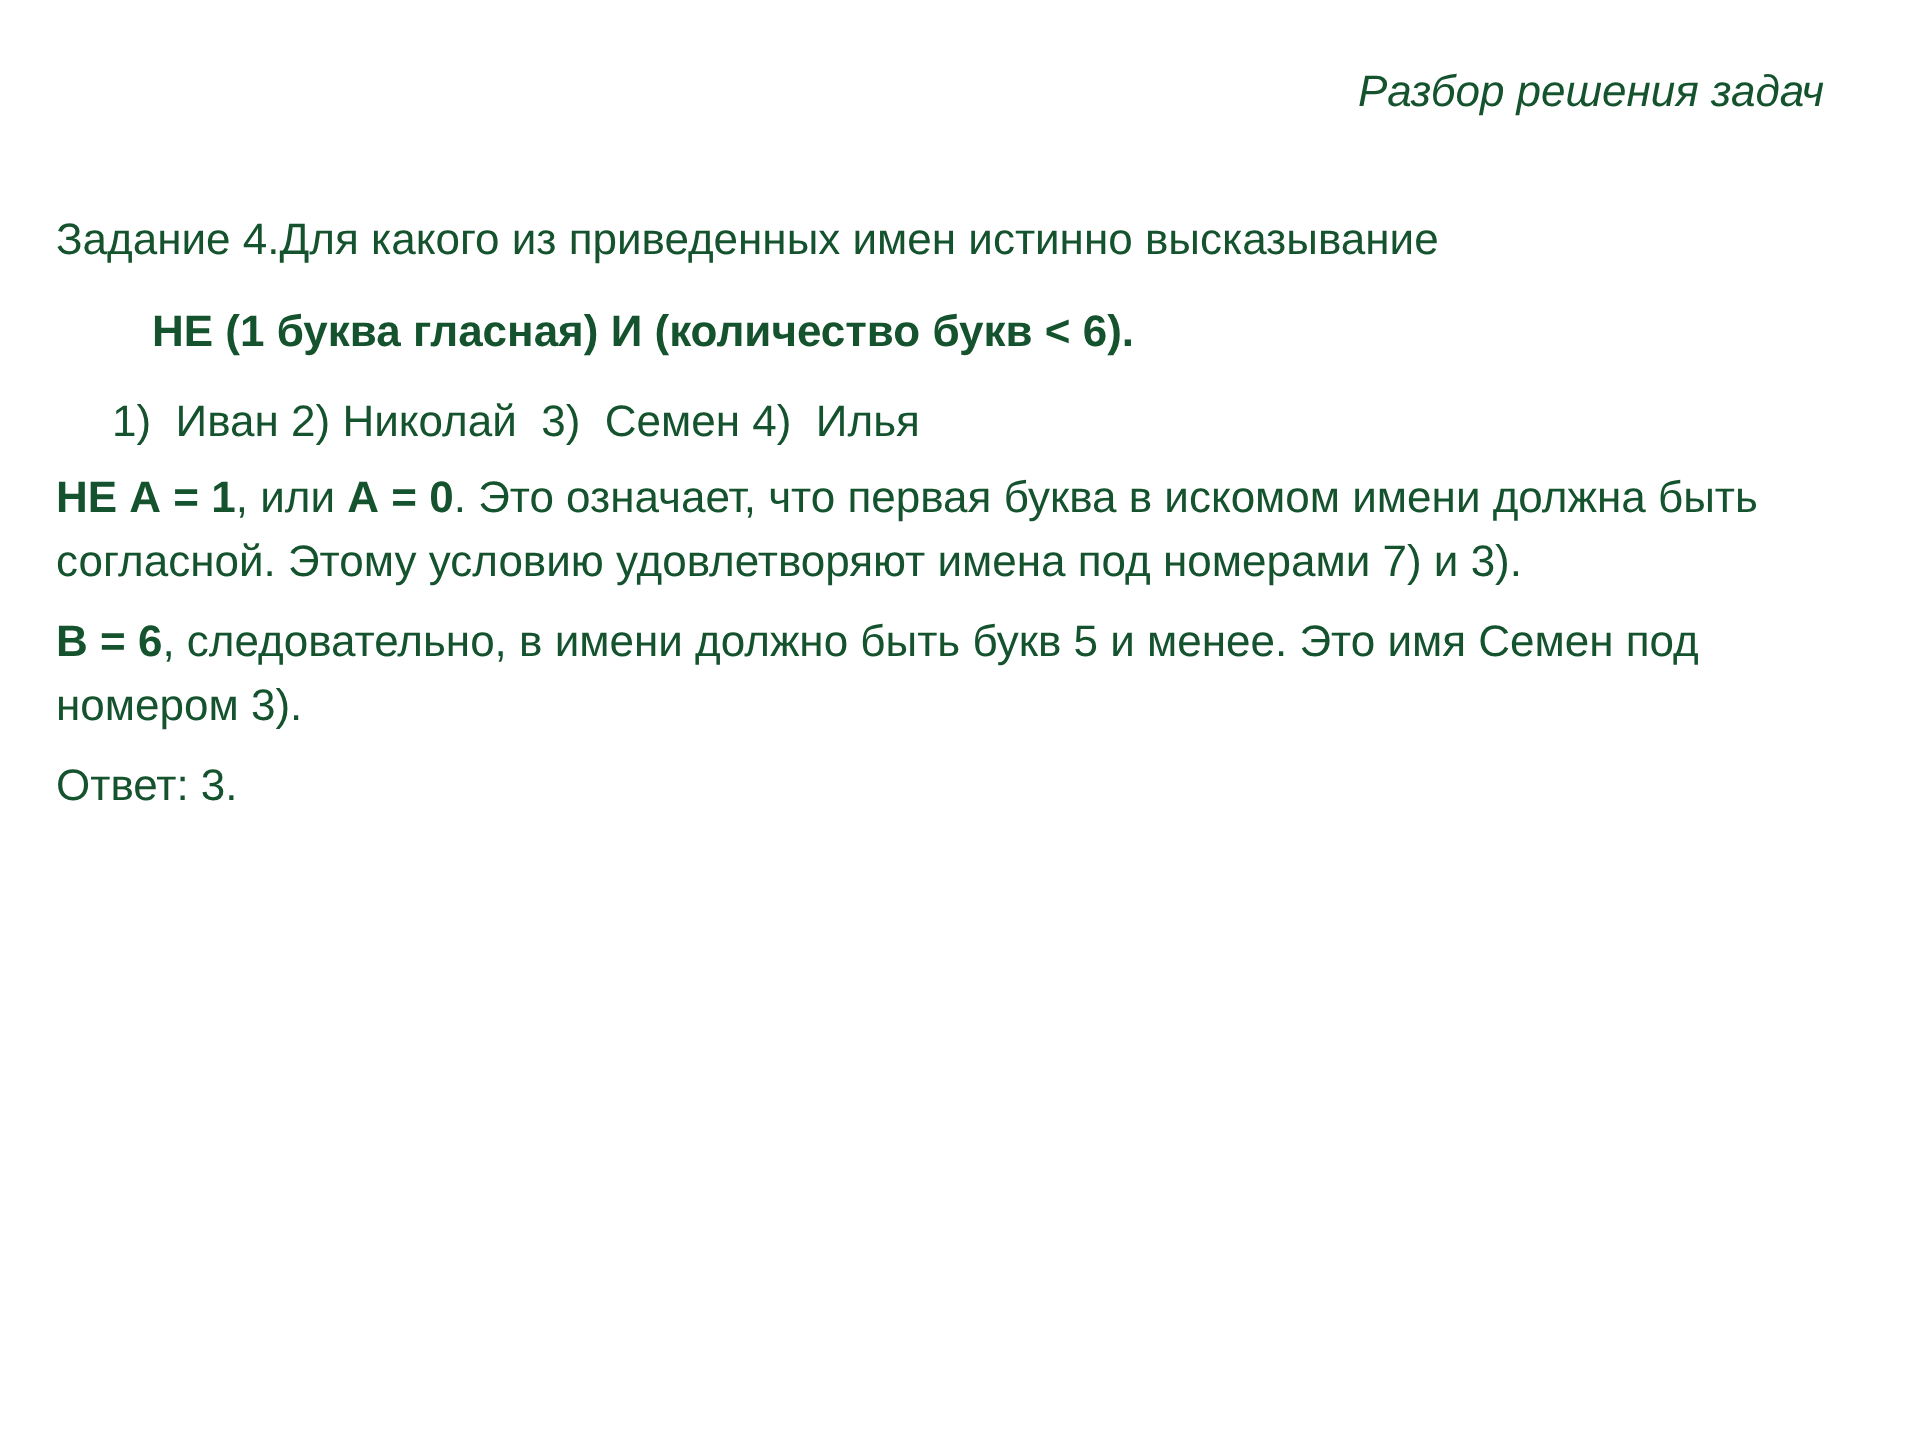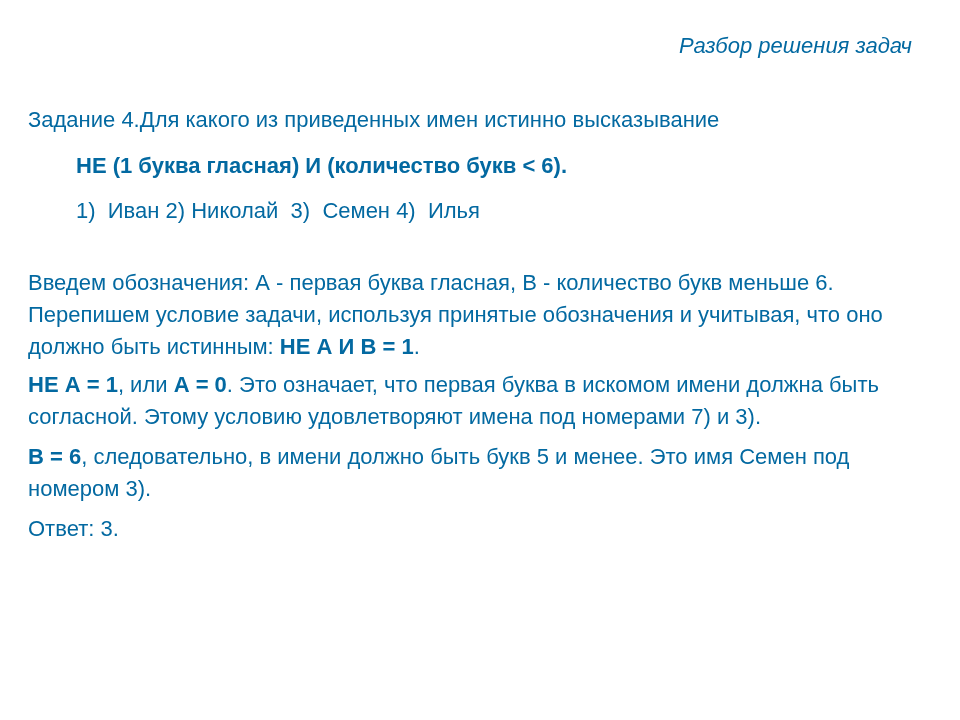--- a/index.html
+++ b/index.html
@@ -11,39 +11,39 @@
     overflow: hidden;
   }
   .slide {
     box-sizing: border-box;
     width: 960px;
     height: 720px;
     padding: 32px 48px 0 28px;
     font-family: "Liberation Sans", "DejaVu Sans", sans-serif;
     font-size: 22px;
     line-height: 32px;
-    color: #0369a1;
+    color: #14532d;
   }
   .header {
     text-align: right;
     font-style: italic;
     font-size: 22px;
     line-height: 28px;
   }
   p { margin: 0; }
   .task-title  { margin-top: 44px; }
   .task-statement {
     margin-top: 14px;
     margin-left: 48px;
     font-weight: bold;
     white-space: pre-wrap;
   }
   .task-options {
     margin-top: 13px;
-    margin-left: 48px;
+    margin-left: 28px;
     white-space: pre-wrap;
   }
   .para-1 { margin-top: 40px; }
   .para-2 { margin-top: 13px; }
   .para-3 { margin-top: 6px; }
   .para-4 { margin-top: 8px; }
   .answer { margin-top: 8px; }
   b { font-weight: bold; }
 </style>
 </head>
@@ -52,21 +52,20 @@
 <div class="slide">
 
   <div class="header">Разбор решения задач</div>
 
   <p class="task-title">Задание 4.Для какого из приведенных имен истинно высказывание</p>
 
   <p class="task-statement">НЕ (1 буква гласная) И (количество букв &lt; 6).</p>
 
   <p class="task-options">1)  Иван 2) Николай  3)  Семен 4)  Илья</p>
 
-  <p class="para-1"><span>Введем обозначения: А - первая буква гласная, В - количество букв меньше 6. Перепишем условие задачи, используя принятые обозначения и учитывая, что оно должно быть истинным: </span><b>НЕ А И В = 1</b><span>.</span></p>
 
 
   <p class="para-3"><b>НЕ А = 1</b><span>, или </span><b>А = 0</b><span>. Это означает, что первая буква в искомом имени должна быть согласной. Этому условию удовлетворяют имена под номерами 7) и 3).</span></p>
 
   <p class="para-4"><b>В = 6</b><span>, следовательно, в имени должно быть букв 5 и менее. Это имя Семен под номером 3).</span></p>
 
   <p class="answer">Ответ: 3.</p>
 
 </div>
 

